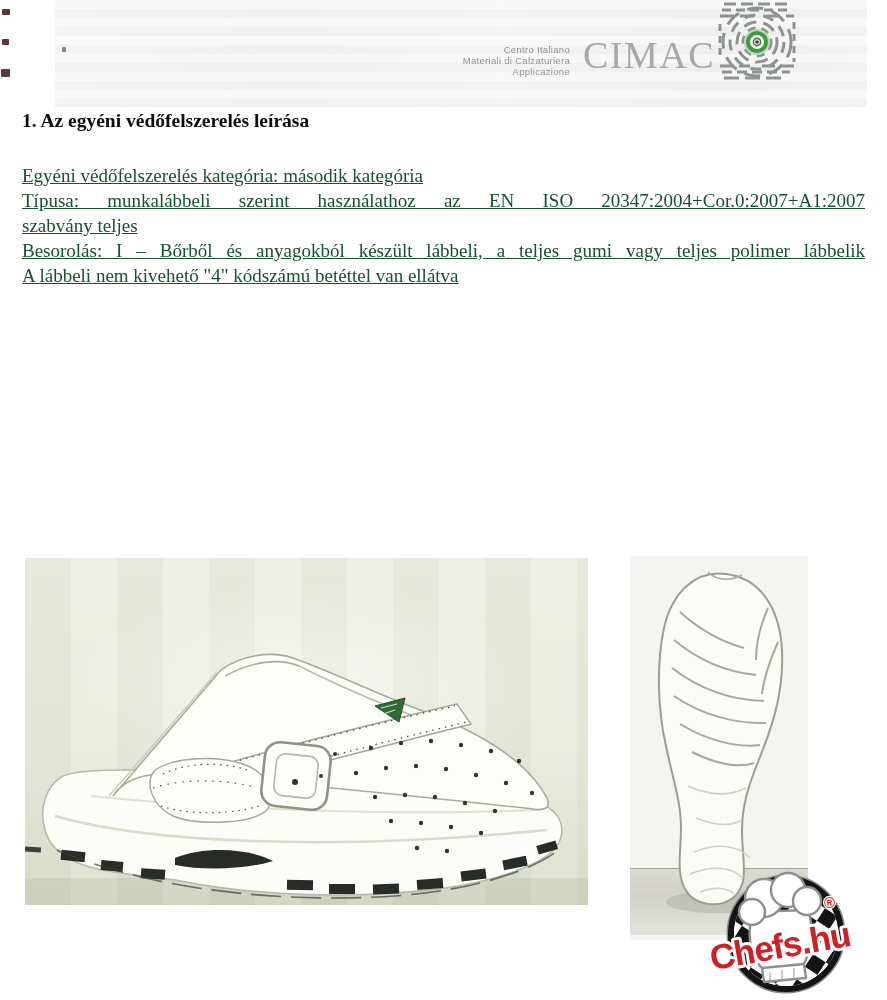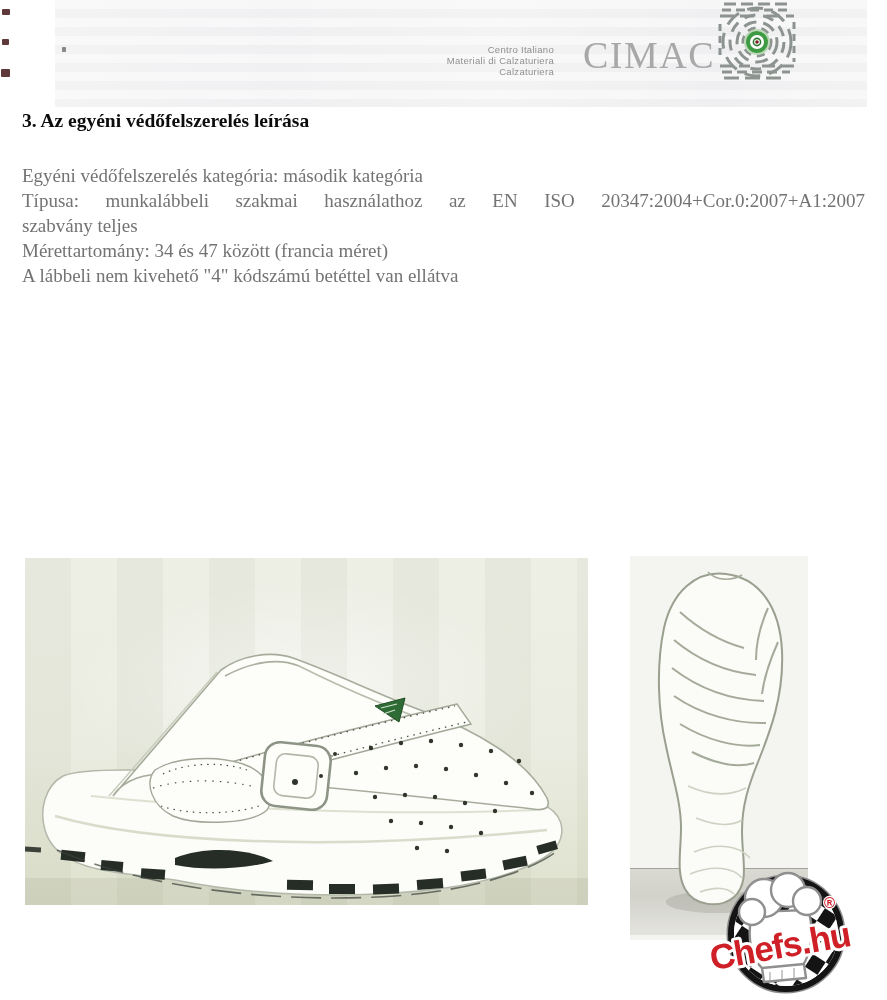--- a/index.html
+++ b/index.html
@@ -11,31 +11,31 @@
     background:linear-gradient(90deg,#f6f6f7 0%,#f3f3f5 28%,#f6f6f6 55%,#f2f2f4 82%,#f5f5f6 100%);}
   .scan-band::after{content:"";position:absolute;inset:0;
     background:repeating-linear-gradient(180deg,rgba(255,255,255,.35) 0 9px,rgba(0,0,0,.012) 9px 18px);}
 
   .edge-speck{position:absolute;background:#4e2424;border-radius:1px;opacity:.9;}
   .speck-a{left:2px;top:9px;width:8px;height:6px;}
   .speck-b{left:2px;top:39px;width:7px;height:6px;}
   .speck-c{left:1px;top:69px;width:9px;height:8px;}
   .speck-d{left:62px;top:47px;width:4px;height:5px;background:#6a6a72;opacity:.8;}
 
-  .org-lines{position:absolute;left:392px;top:44px;width:162px;text-align:right;
+  .org-lines{position:absolute;left:408px;top:44px;width:162px;text-align:right;
     font-family:"Liberation Sans",sans-serif;font-size:9.5px;line-height:11px;color:#8f8f8f;
     letter-spacing:.3px;z-index:2;}
   .cimac-wordmark{position:absolute;left:583px;top:36px;z-index:2;
     font-family:"Liberation Serif",serif;font-weight:400;font-size:38px;line-height:38px;
     color:#a8a8a8;letter-spacing:1.5px;text-align:center;}
   .fp-logo{position:absolute;left:714px;top:0;width:86px;height:84px;z-index:2;}
 
   
   .doc-title{position:absolute;left:22px;top:110px;font-weight:bold;font-size:19.5px;color:#0c0c0c;}
-  .body-block{position:absolute;left:22px;top:163px;width:843px;font-size:19px;line-height:25px;color:#737373;}
+  .body-block{position:absolute;left:22px;top:163px;width:843px;font-size:19px;line-height:25px;color:#14532d;text-decoration:underline;}
   .line{white-space:nowrap;}
   .line.j{white-space:normal;text-align:justify;text-align-last:justify;}
 
   
   .photo{position:absolute;left:25px;top:558px;width:563px;height:347px;
     background:
       radial-gradient(ellipse 60% 45% at 50% 38%, rgba(255,255,255,.55), rgba(255,255,255,0) 70%),
       linear-gradient(180deg,#edeee4 0%,#e9ebdf 55%,#e2e5d3 82%,#dde0cd 100%);}
   .photo::after{content:"";position:absolute;inset:0;
     background:repeating-linear-gradient(90deg,rgba(120,130,100,.05) 0 46px,rgba(255,255,255,.05) 46px 92px);}
@@ -56,21 +56,21 @@
 
 <div class="scan-band"></div>
 <div class="edge-speck speck-a"></div>
 <div class="edge-speck speck-b"></div>
 <div class="edge-speck speck-c"></div>
 <div class="edge-speck speck-d"></div>
 
 <div class="org-lines">
   <div>Centro Italiano</div>
   <div>Materiali di Calzaturiera</div>
-  <div>Calzaturiera</div>
+  <div>Applicazione</div>
 </div>
 <div class="cimac-wordmark">CIMAC</div>
 
 <div class="fp-logo">
   <svg width="86" height="84" viewBox="0 0 86 84">
     <g stroke="#8d948f" stroke-width="3" fill="none" stroke-linecap="butt">
       <path d="M10,4 H74" stroke-dasharray="12 5"></path>
       <path d="M8,10 H78" stroke-dasharray="9 5"></path>
       <path d="M6,16 H40 M52,16 H80" stroke-dasharray="14 6"></path>
       <circle cx="43" cy="42" r="34" stroke-dasharray="16 9"></circle>
@@ -83,27 +83,27 @@
       <path d="M6,24 V60" stroke-dasharray="7 5"></path>
       <path d="M80,22 V62" stroke-dasharray="7 5"></path>
     </g>
     <circle cx="43" cy="42" r="12" fill="#eef4ec" stroke="#bcd9b8" stroke-width="2"></circle>
     <circle cx="43" cy="42" r="9" fill="#ffffff" stroke="#3f9a44" stroke-width="4"></circle>
     <circle cx="43" cy="42" r="3.6" fill="#ffffff" stroke="#2f7a34" stroke-width="1.6"></circle>
     <circle cx="43" cy="42" r="1.8" fill="#7a2020"></circle>
   </svg>
 </div>
 
-<div class="doc-title">3. Az egyéni védőfelszerelés leírása</div>
+<div class="doc-title">1. Az egyéni védőfelszerelés leírása</div>
 
 <div class="body-block">
   <div class="line">Egyéni védőfelszerelés kategória: második kategória</div>
-  <div class="line j">Típusa: munkalábbeli szakmai használathoz az EN ISO 20347:2004+Cor.0:2007+A1:2007</div>
+  <div class="line j">Típusa: munkalábbeli szerint használathoz az EN ISO 20347:2004+Cor.0:2007+A1:2007</div>
   <div class="line">szabvány teljes</div>
-  <div class="line">Mérettartomány: 34 és 47 között (francia méret)</div>
+  <div class="line j">Besorolás: I – Bőrből és anyagokból készült lábbeli, a teljes gumi vagy teljes polimer lábbelik</div>
   <div class="line">A lábbeli nem kivehető "4" kódszámú betéttel van ellátva</div>
 </div>
 
 <div class="photo">
   <svg width="563" height="347" viewBox="0 0 563 347">
 
     <rect x="0" y="320" width="563" height="27" fill="rgba(110,120,90,0.10)"></rect>
 
     <rect x="0" y="289" width="16" height="5" fill="#3c423a" transform="rotate(3 8 291)"></rect>
 

